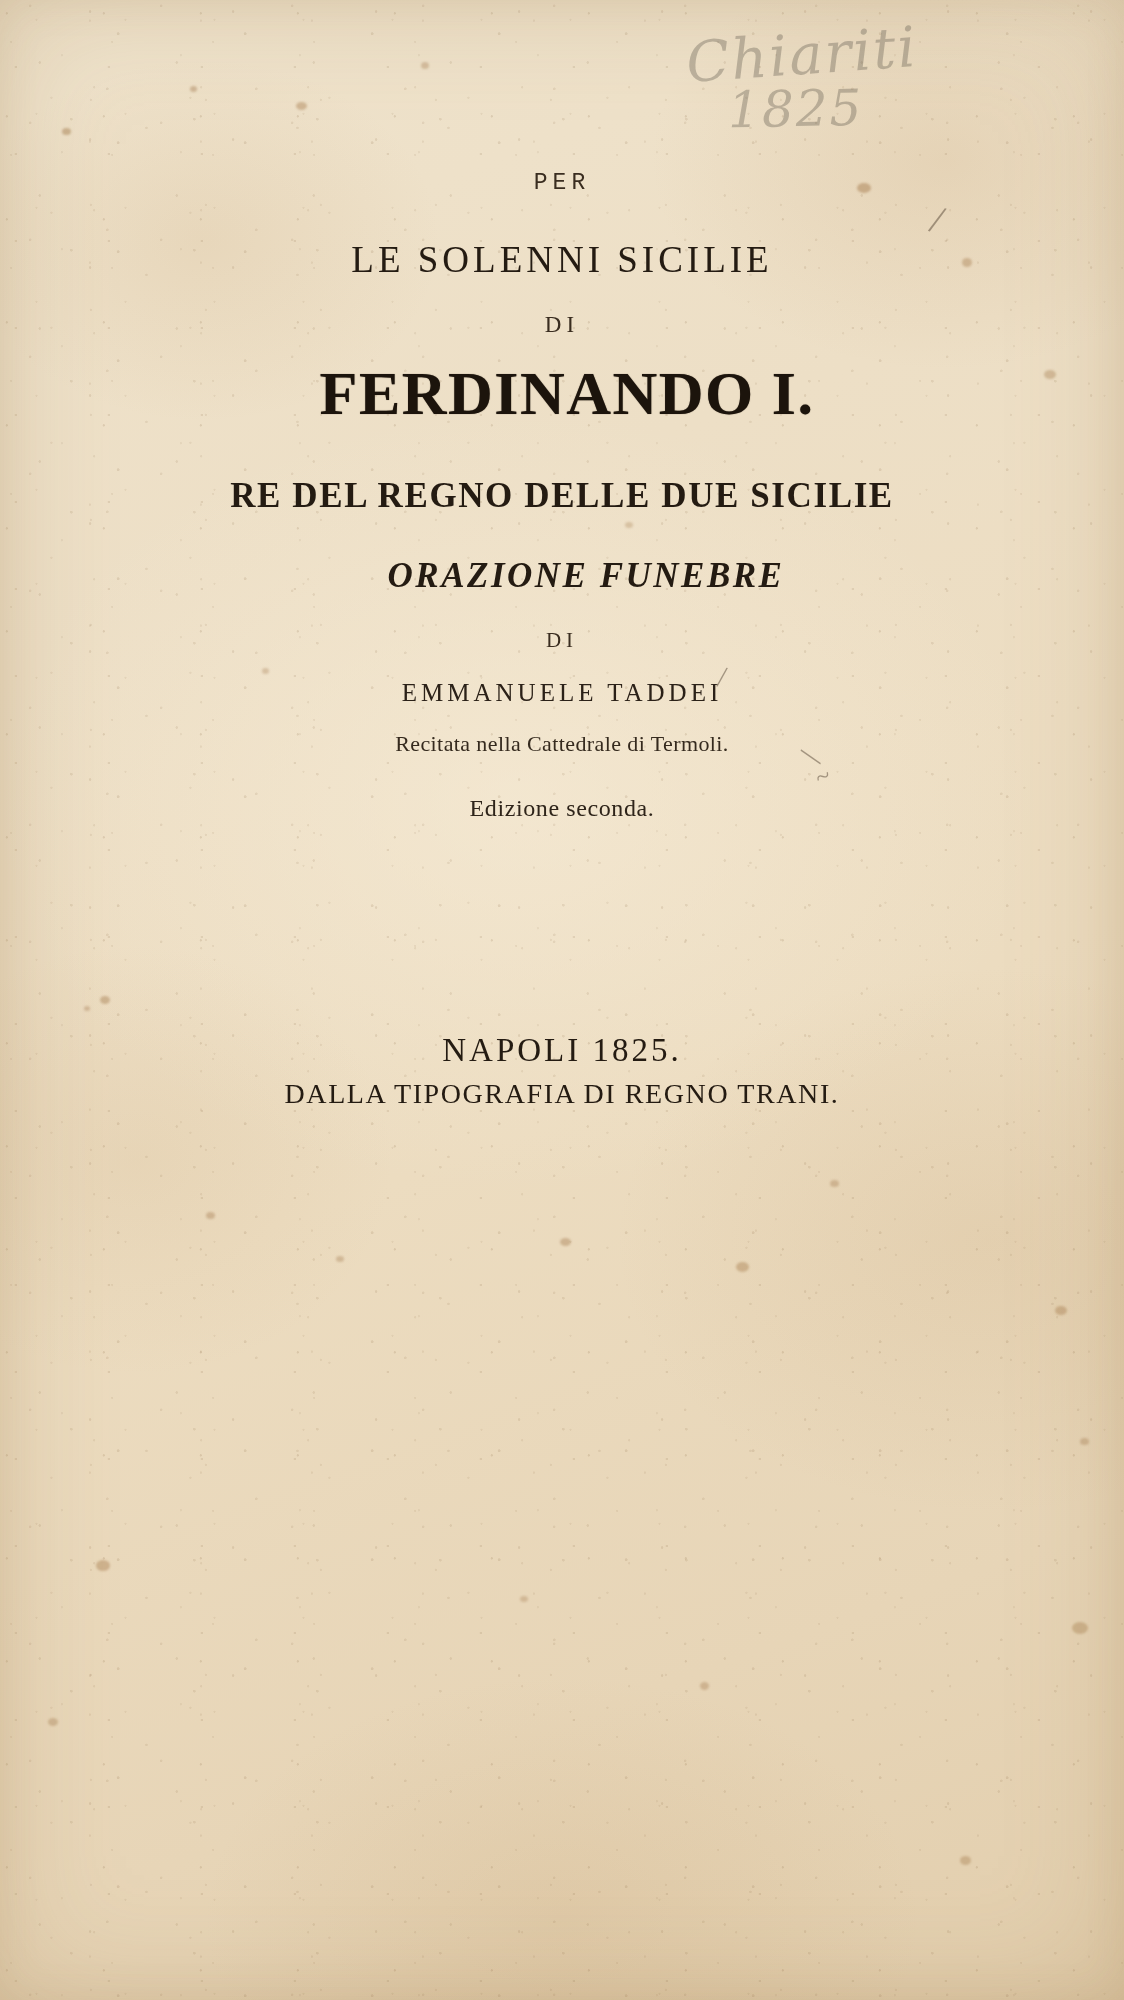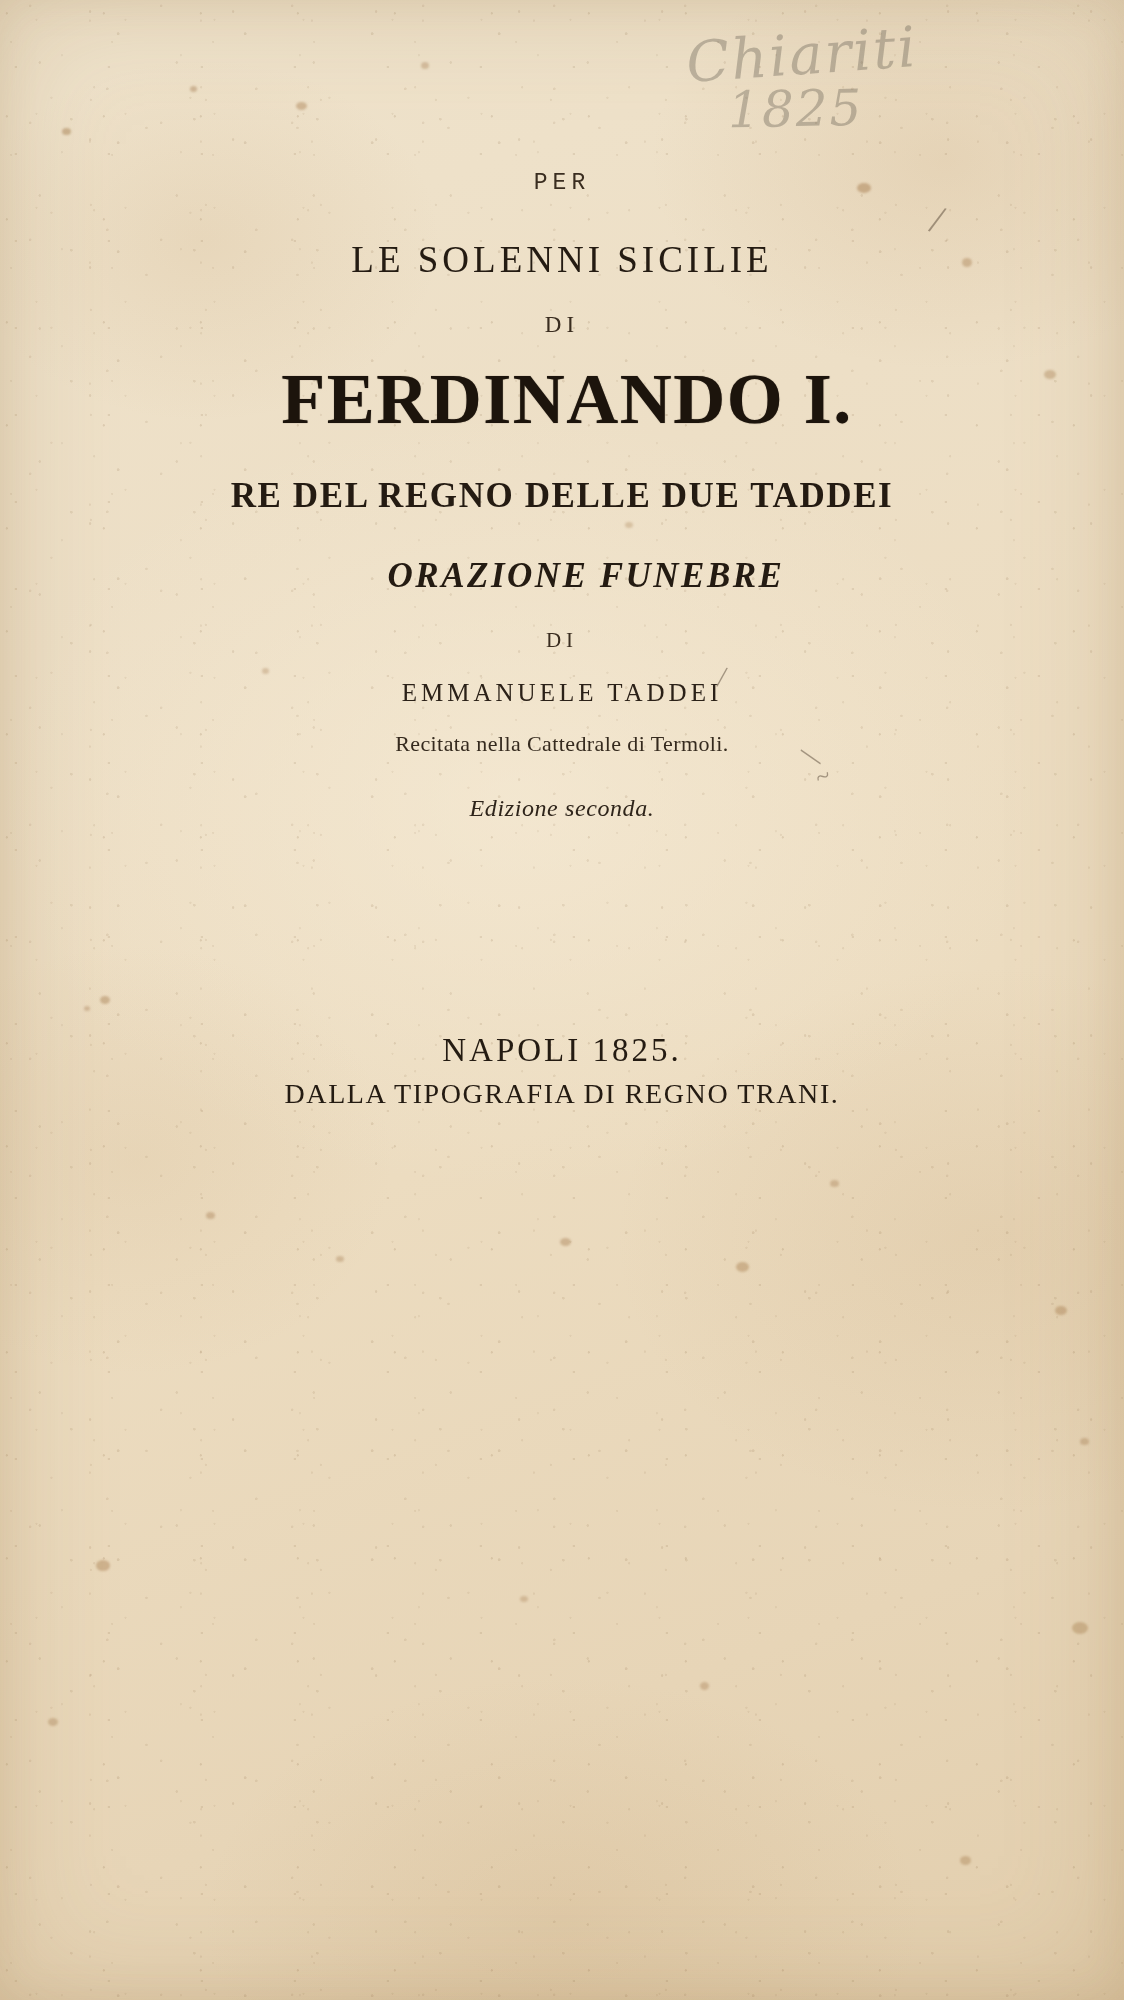--- a/index.html
+++ b/index.html
@@ -87,21 +87,21 @@
     color: #241b12;
   }
   .l-di1 {
     top: 312px;
     font-size: 23px;
     letter-spacing: 5px;
     color: #3a2d20;
   }
   .l-ferdinando {
     top: 358px;
-    font-size: 72px;
+    font-size: 62px;
     font-weight: 700;
     letter-spacing: 1.5px;
     color: #1c140c;
     text-shadow: 0 0 1px rgba(40,28,16,0.6);
     padding-left: 10px;
   }
   .l-re {
     top: 476px;
     font-size: 35px;
     letter-spacing: 1.6px;
@@ -131,21 +131,20 @@
   }
   .l-recitata {
     top: 731px;
     font-size: 22px;
     letter-spacing: 0.4px;
     color: #352a1e;
   }
   .l-edizione {
     top: 795px;
     font-size: 24px;
-    font-style: italic;
     letter-spacing: 0.6px;
     color: #2e241a;
   }
   .l-napoli {
     top: 1032px;
     font-size: 33px;
     letter-spacing: 3px;
     color: #241b12;
   }
   .l-printer {
@@ -221,21 +220,21 @@
   <div class="pen-mark" style="left:932px; top:196px; font-size:40px; transform:rotate(18deg);">/</div>
   <div class="pen-mark" style="left:806px; top:738px; font-size:34px; transform:rotate(-74deg);">/</div>
   <div class="pen-mark" style="left:718px; top:660px; font-size:30px; transform:rotate(10deg);">/</div>
   <div class="pen-mark" style="left:816px; top:762px; font-size:26px; transform:rotate(-22deg);">~</div>
 
   <div class="content">
     <div class="line l-per">PER</div>
     <div class="line l-solenni">LE SOLENNI SICILIE</div>
     <div class="line l-di1">DI</div>
     <div class="line l-ferdinando">FERDINANDO I.</div>
-    <div class="line l-re">RE DEL REGNO DELLE DUE TADDEI</div>
+    <div class="line l-re">RE DEL REGNO DELLE DUE SICILIE</div>
     <div class="line l-orazione">ORAZIONE FUNEBRE</div>
     <div class="line l-di2">DI</div>
     <div class="line l-recitata">Recitata nella Cattedrale di Termoli.</div>
     <div class="line l-author">EMMANUELE TADDEI</div>
     <div class="line l-edizione">Edizione seconda.</div>
     <div class="line l-napoli">NAPOLI 1825.</div>
     <div class="line l-printer">DALLA TIPOGRAFIA DI REGNO TRANI.</div>
   </div>
 
 </div>

